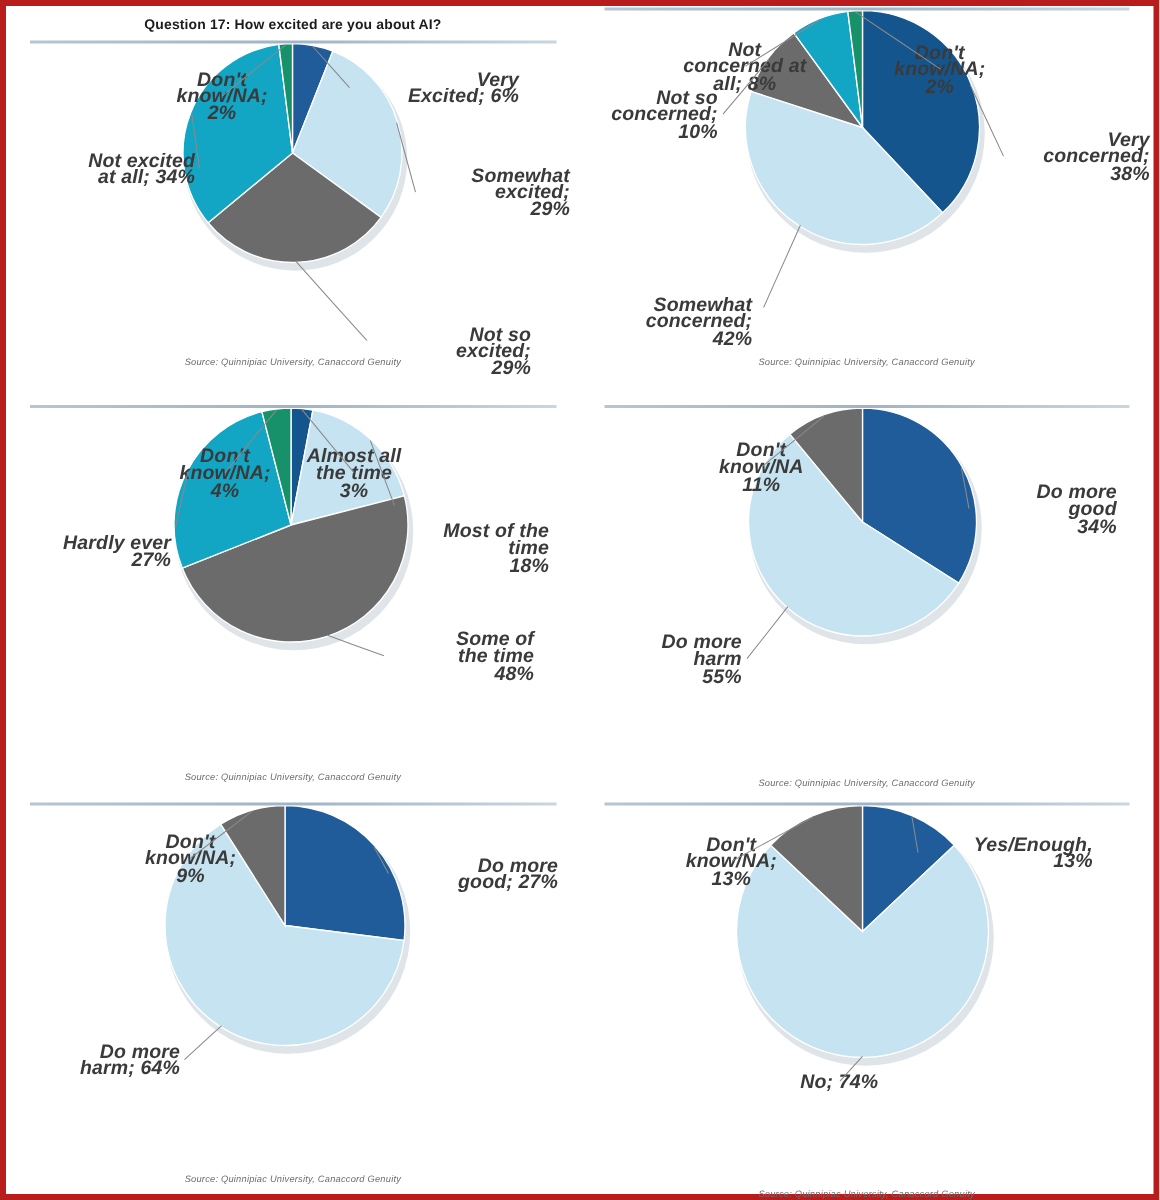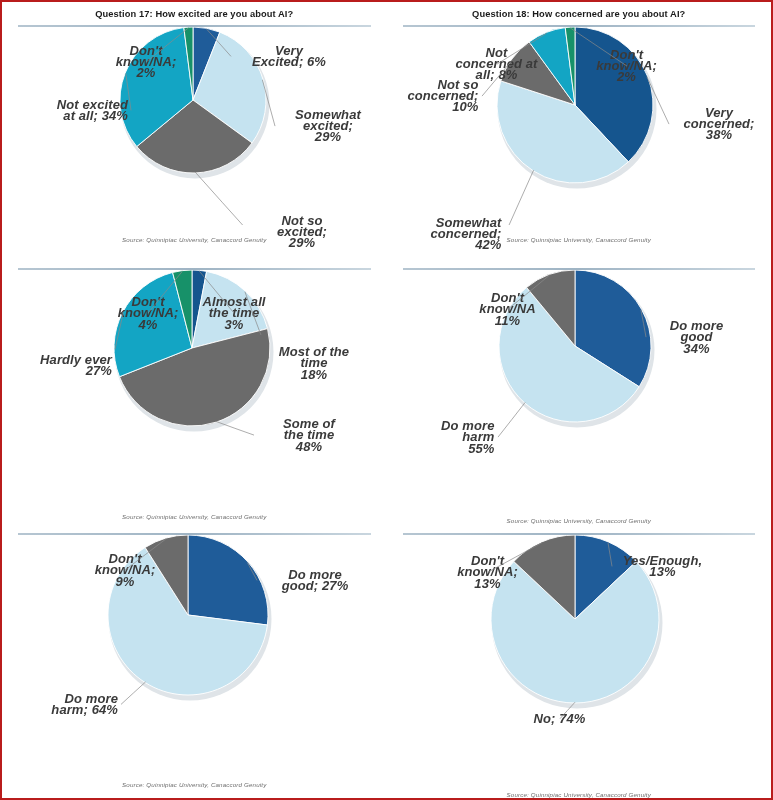--- a/index.html
+++ b/index.html
@@ -8,21 +8,21 @@
     width:773px;height:800px;
     background:#ffffff;
     font-family:"Liberation Sans", sans-serif;
     color:#2b2b2b;
     overflow:hidden;
     position:relative;
     box-sizing:border-box;
   }
   .page{
     position:absolute;inset:0;
-    border:2px solid #b91c1c;
+    border:4px solid #b91c1c;
     box-sizing:border-box;
   }
   .grid{
     position:absolute;inset:0;
     display:grid;
     grid-template-columns:1fr 1fr;
     grid-template-rows:265px 265px 270px;
   }
   .panel{
     position:relative;
@@ -54,21 +54,21 @@
     position:absolute;
     font-size:13px;
     font-style:italic;
     font-weight:bold;
     line-height:11.4px;
     color:#3a3a3a;
     white-space:pre-line;
     letter-spacing:0.1px;
   }
   .lbl.c{text-align:center;}
-  .lbl.l{text-align:center;}
+  .lbl.l{text-align:right;}
   .lbl.r{text-align:right;}
   .source{
     position:absolute;
     width:100%;
     text-align:center;
     font-size:6.2px;
     font-style:italic;
     color:#6d6d6d;
     letter-spacing:0.15px;
   }
@@ -120,21 +120,20 @@
             <path d="M 260.4 52.8 L 266.7 76.0 L 273.0 99.1" stroke="#8a8a8a" stroke-width="0.7" fill="none"></path>
             <path d="M 193.3 145.2 L 220.1 175.2 L 247.0 205.1" stroke="#8a8a8a" stroke-width="0.7" fill="none"></path>
             <path d="M 123.8 46.4 L 126.4 64.9 L 129.0 83.4" stroke="#8a8a8a" stroke-width="0.7" fill="none"></path>
             <path d="M 186.5 0.9 L 165.2 18.0 L 144.0 35.1" stroke="#8a8a8a" stroke-width="0.7" fill="none"></path>
           </svg>
         </div>
       <div class="source" style="bottom:24px;">Source: Quinnipiac University, Canaccord Genuity</div>
     </div>
 
     <div class="panel">
-      <div class="chart-title">Question 18: How concerned are you about AI?</div>
       <div class="title-rule"></div>
       <div class="pie-area" id="area-q18">
           <svg class="pie-svg" width="386" height="198">
             <ellipse cx="190" cy="82" rx="79.5" ry="79.5" fill="#dfe4e8"></ellipse>
             <path d="M 188 78 L 188 0 A 78 78 0 0 1 241.39467426243772 134.8595529388701 Z" fill="#15558E" stroke="#ffffff" stroke-width="0.9">
               <title>Very concerned: 38%</title>
             </path>
             <path d="M 188 78 L 241.39467426243772 134.8595529388701 A 78 78 0 0 1 113.81759172897803 53.896674438754076 Z" fill="#C5E3F0" stroke="#ffffff" stroke-width="0.9">
               <title>Somewhat concerned: 42%</title>
             </path>
@@ -292,21 +291,21 @@
             <path d="M 188 84 L 188 0 A 84 84 0 0 1 249.23336470339856 26.498043101990156 Z" fill="#1F5C99" stroke="#ffffff" stroke-width="0.9">
               <title>Yes/Enough: 13%</title>
             </path>
             <path d="M 188 84 L 249.23336470339856 26.498043101990156 A 84 84 0 1 1 126.76663529660141 26.498043101990177 Z" fill="#C5E3F0" stroke="#ffffff" stroke-width="0.9">
               <title>No: 74%</title>
             </path>
             <path d="M 188 84 L 126.76663529660141 26.498043101990177 A 84 84 0 0 1 187.99999999999997 0 Z" fill="#6B6B6B" stroke="#ffffff" stroke-width="0.9">
               <title>Don't know/NA: 13%</title>
             </path>
           </svg>
-          <div class="lbl l" style="left: 221px; top: 20px; width: 110px;">Yes/Enough,
+          <div class="lbl l" style="left: 232px; top: 20px; width: 110px;">Yes/Enough,
 13%</div>
           <div class="lbl c" style="left: 128px; top: 178px; width: 90px;">No; 74%</div>
           <div class="lbl c" style="left: 56px; top: 20px; width: 90px;">Don't
 know/NA;
 13%</div>
           <svg class="leader" width="386" height="198">
             <path d="M 221.0 7.7 L 223.0 19.5 L 225.0 31.4" stroke="#8a8a8a" stroke-width="0.7" fill="none"></path>
             <path d="M 188.0 167.2 L 180.5 175.4 L 173.0 183.7" stroke="#8a8a8a" stroke-width="0.7" fill="none"></path>
             <path d="M 155.0 7.7 L 128.0 22.4 L 101.0 37.1" stroke="#8a8a8a" stroke-width="0.7" fill="none"></path>
           </svg>

